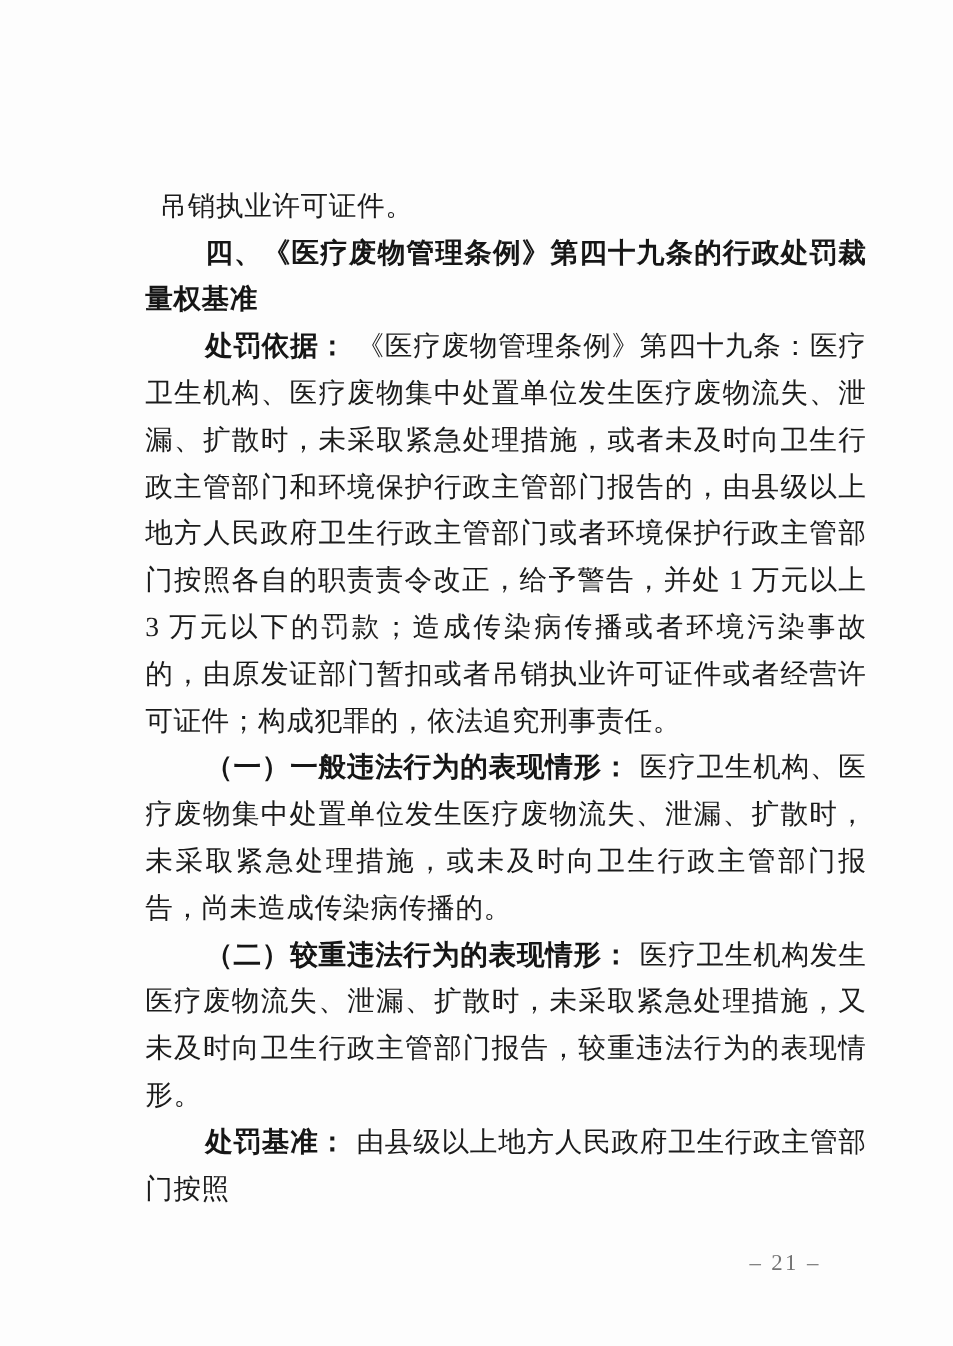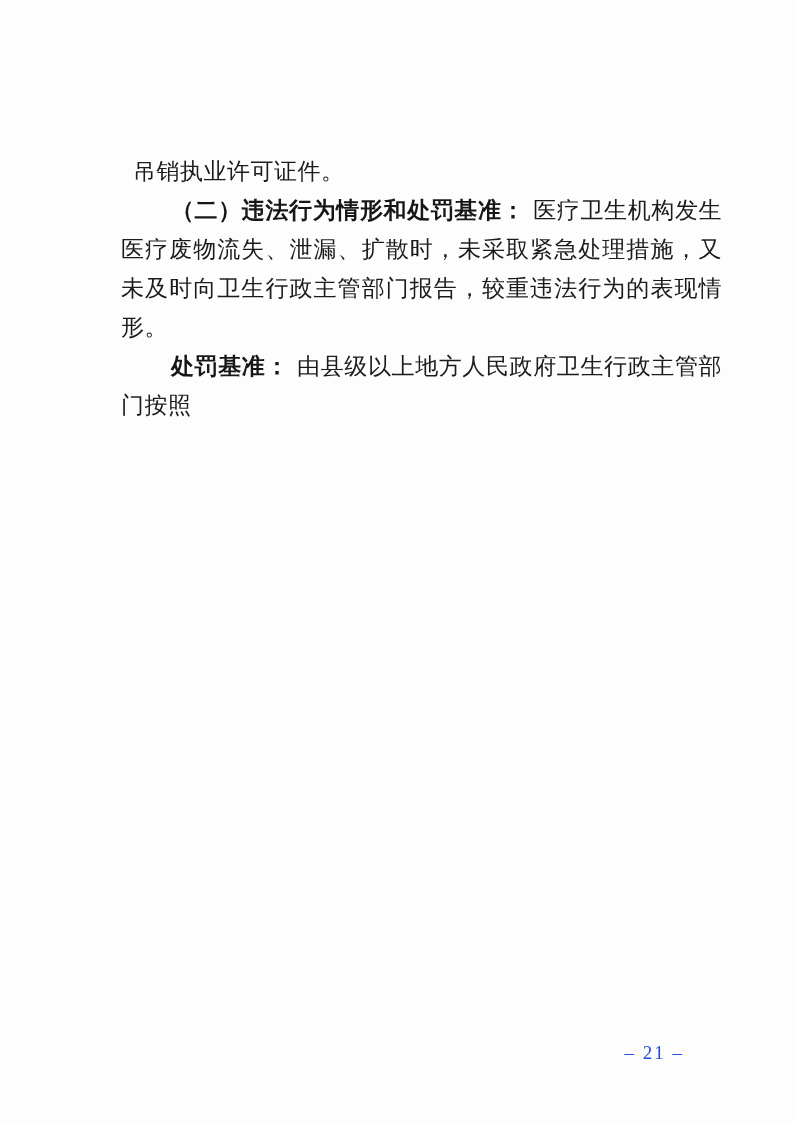--- a/index.html
+++ b/index.html
@@ -40,41 +40,44 @@
     text-indent: 0;
   }
   .content b {
     font-weight: 700;
     color: #161616;
   }
   .footer {
     position: absolute;
     right: 118px;
     top: 1026px;
-    color: #1d4ed8;
+    color: #737373;
     font-size: 19px;
     letter-spacing: 2px;
     font-family: "Liberation Serif", "DejaVu Serif", serif;
   }
 </style>
 </head>
 <body>
 
 <div class="page">
 
   <div class="content">
 
     <p class="noindent"><b></b><span>吊销执业许可证件。</span></p>
 
+    <p><b>四、《医疗废物管理条例》第四十九条的行政处罚裁量权基准</b><span></span></p>
+
+    <p><b>处罚依据：</b><span>《医疗废物管理条例》第四十九条：医疗卫生机构、医疗废物集中处置单位发生医疗废物流失、泄漏、扩散时，未采取紧急处理措施，或者未及时向卫生行政主管部门和环境保护行政主管部门报告的，由县级以上地方人民政府卫生行政主管部门或者环境保护行政主管部门按照各自的职责责令改正，给予警告，并处 1 万元以上 3 万元以下的罚款；造成传染病传播或者环境污染事故的，由原发证部门暂扣或者吊销执业许可证件或者经营许可证件；构成犯罪的，依法追究刑事责任。</span></p>
 
 
+    <p><b>（一）一般违法行为的表现情形：</b><span>医疗卫生机构、医疗废物集中处置单位发生医疗废物流失、泄漏、扩散时，未采取紧急处理措施，或未及时向卫生行政主管部门报告，尚未造成传染病传播的。</span></p>
 
 
-
-    <p><b>（二）违法行为情形和处罚基准：</b><span>医疗卫生机构发生医疗废物流失、泄漏、扩散时，未采取紧急处理措施，又未及时向卫生行政主管部门报告，较重违法行为的表现情形。</span></p>
+    <p><b>（二）较重违法行为的表现情形：</b><span>医疗卫生机构发生医疗废物流失、泄漏、扩散时，未采取紧急处理措施，又未及时向卫生行政主管部门报告，较重违法行为的表现情形。</span></p>
 
     <p><b>处罚基准：</b><span>由县级以上地方人民政府卫生行政主管部门按照</span></p>
 
   </div>
 
   <div class="footer">– 21 –</div>
 
 </div>
 
 </body></html>

